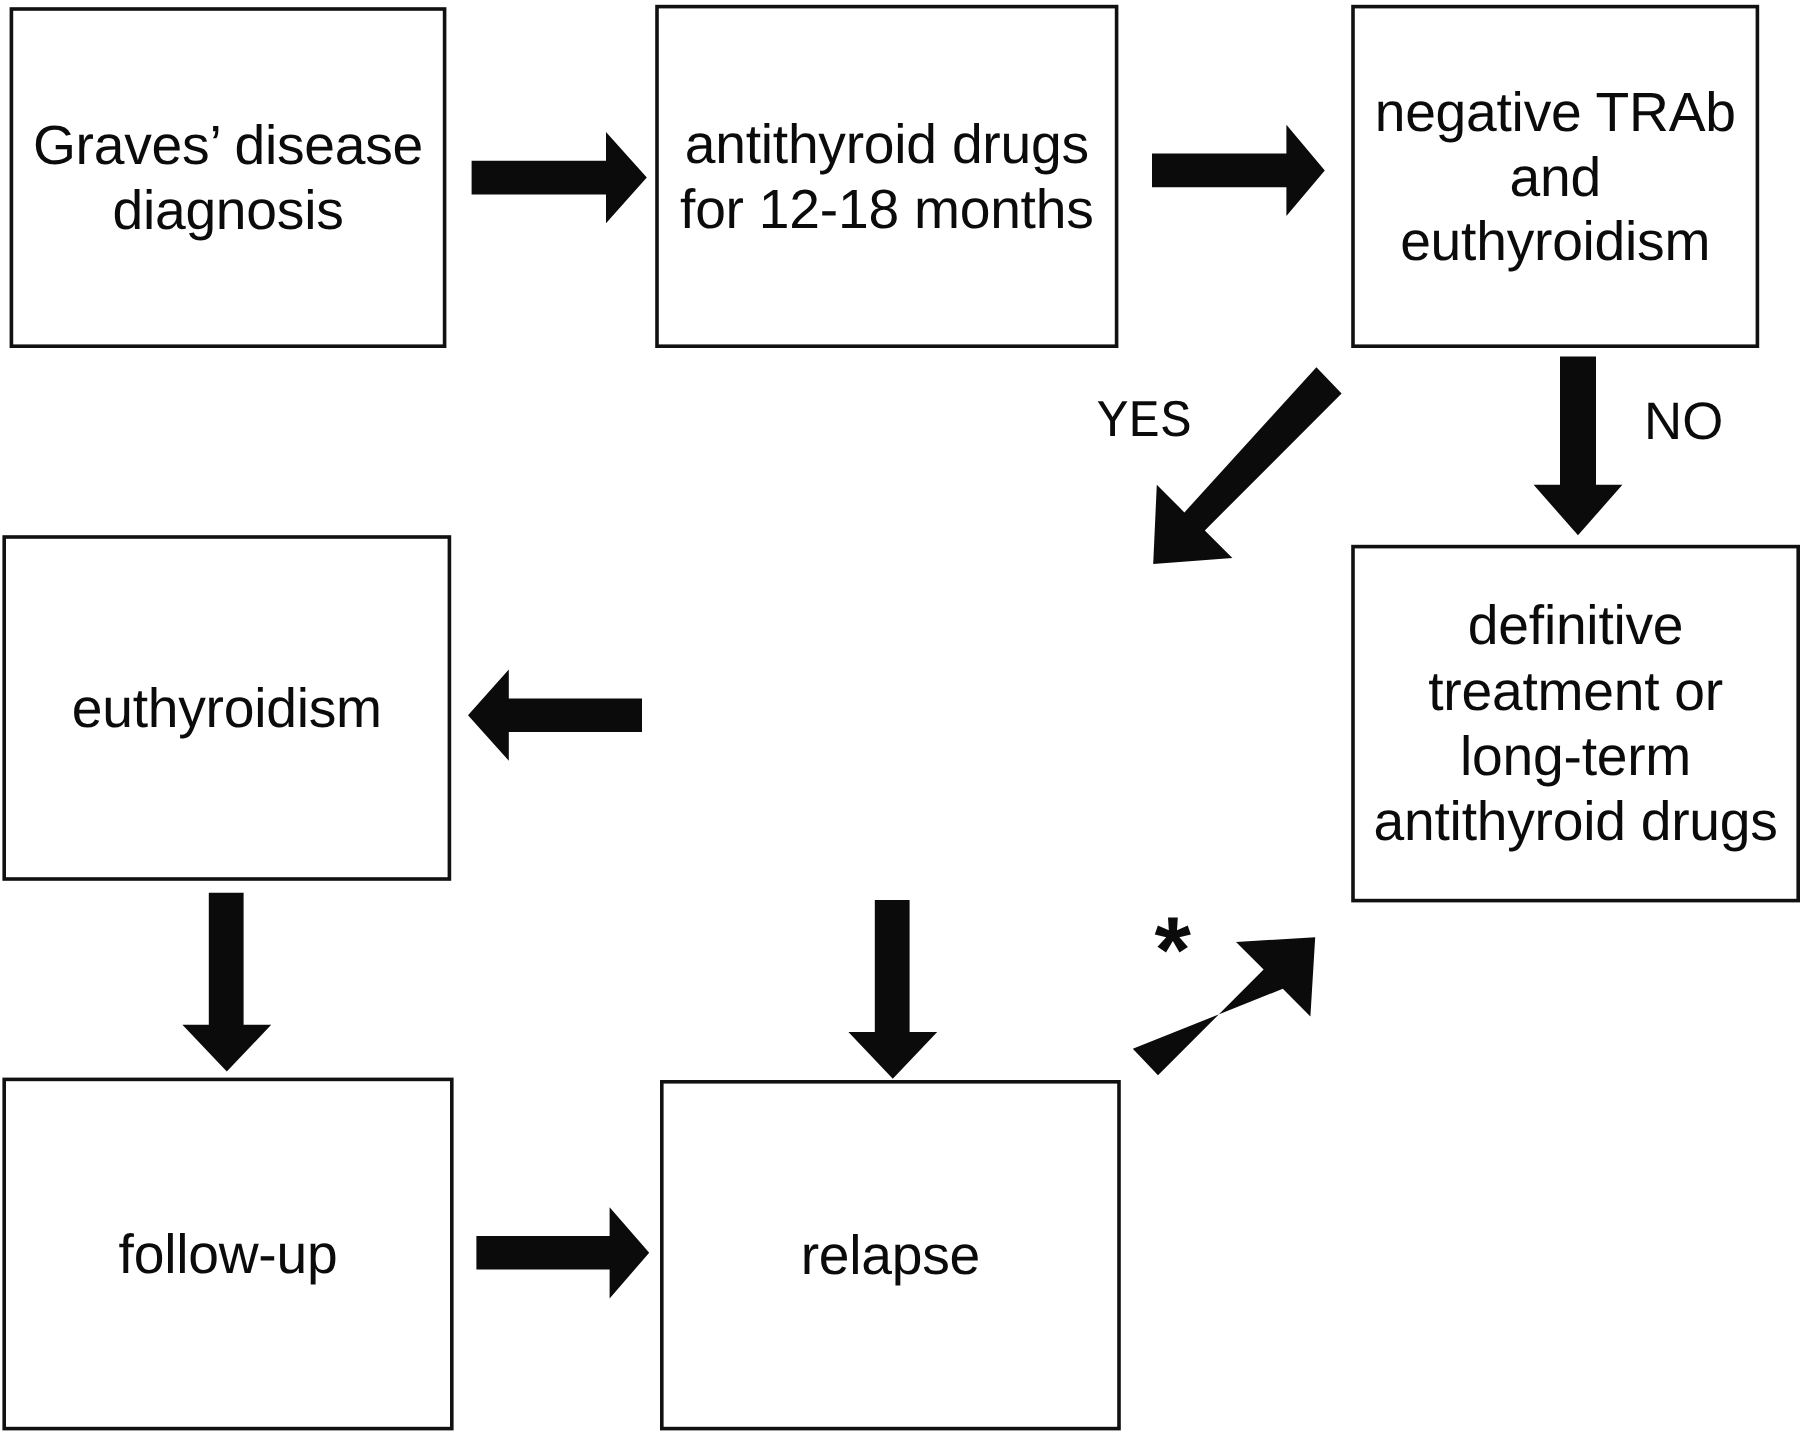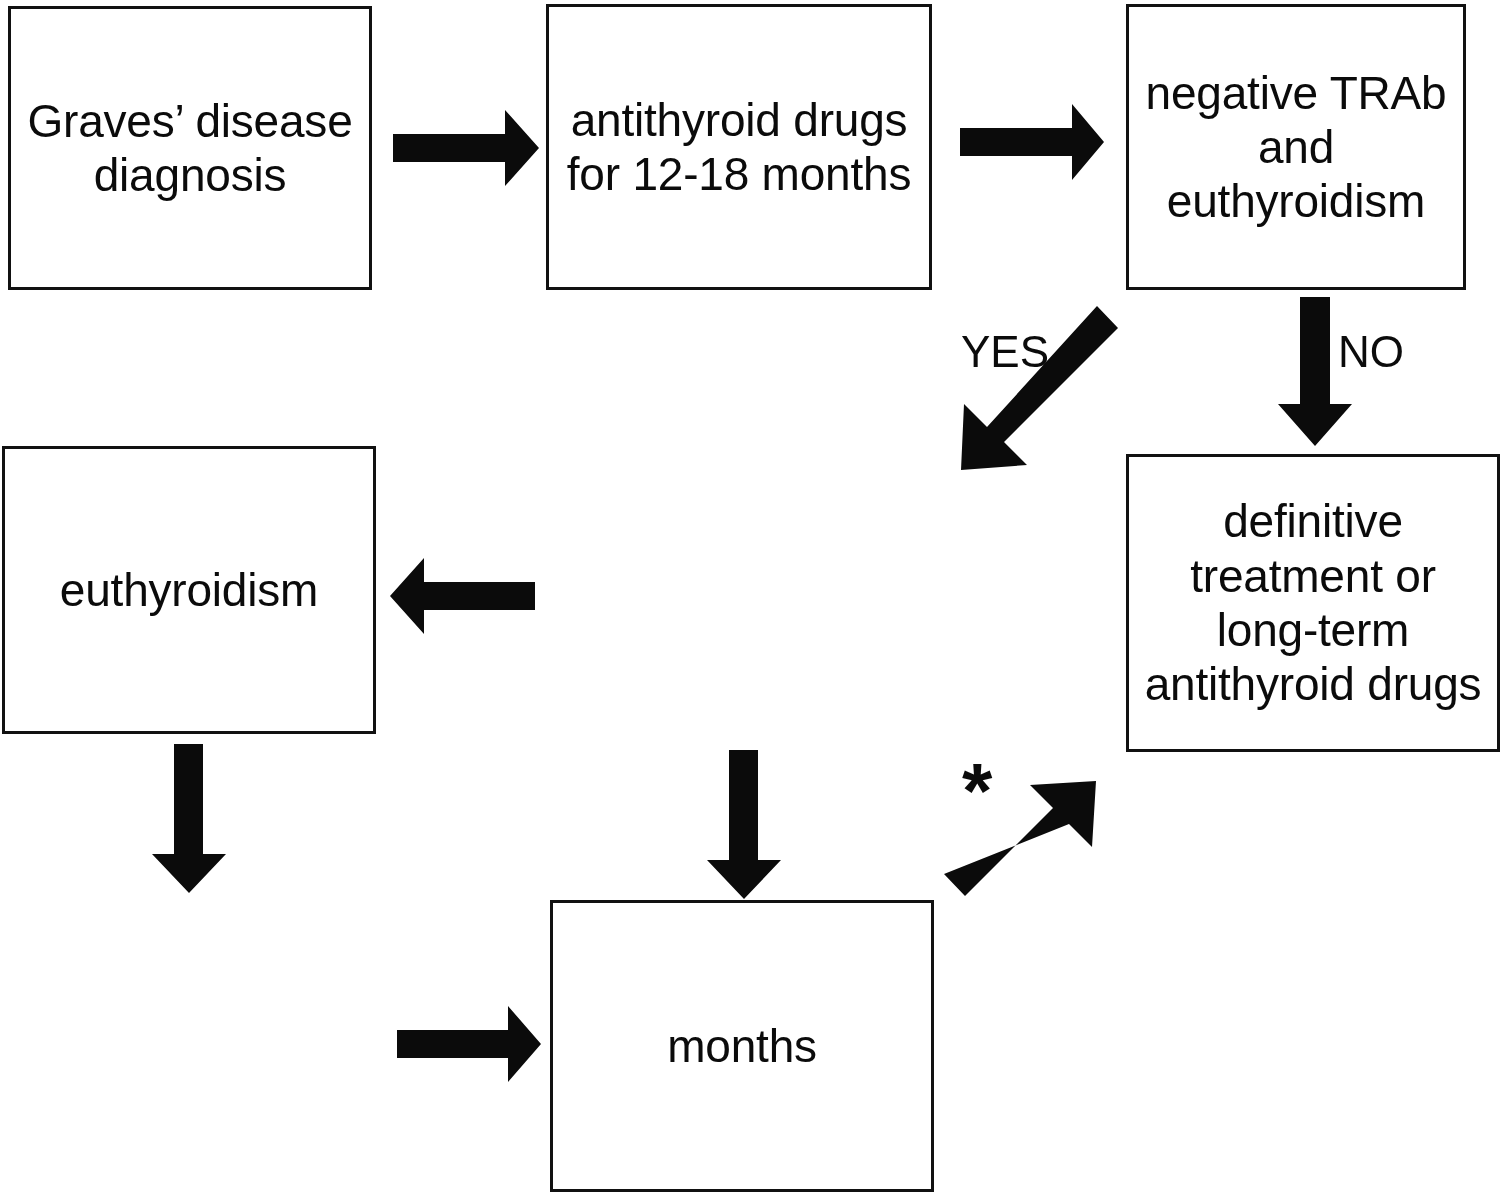--- a/index.html
+++ b/index.html
@@ -116,22 +116,23 @@
 euthyroidism</div>
 
   <div class="node" style="left:1126px; top:454px; width:374px; height:298px;">definitive
 treatment or
 long-term
 antithyroid drugs</div>
 
   <div class="node" style="left:2px; top:446px; width:374px; height:288px;">euthyroidism</div>
 
 
+  <div class="node" style="left:2px; top:898px; width:376px; height:294px;">follow-up</div>
 
-  <div class="node" style="left:550px; top:900px; width:384px; height:292px;">months</div>
+  <div class="node" style="left:550px; top:900px; width:384px; height:292px;">relapse</div>
 
-  <div class="edge-label" style="left:961px; top:330px;">YES</div>
+  <div class="edge-label" style="left:914px; top:330px;font-family:Liberation Mono, monospace;">YES</div>
 
-  <div class="edge-label" style="left:1338px; top:330px;">NO</div>
+  <div class="edge-label" style="left:1370px; top:330px;">NO</div>
 
   <div class="asterisk" style="left:962px; top:752px;">*</div>
 
 </div>
 
 </body></html>

